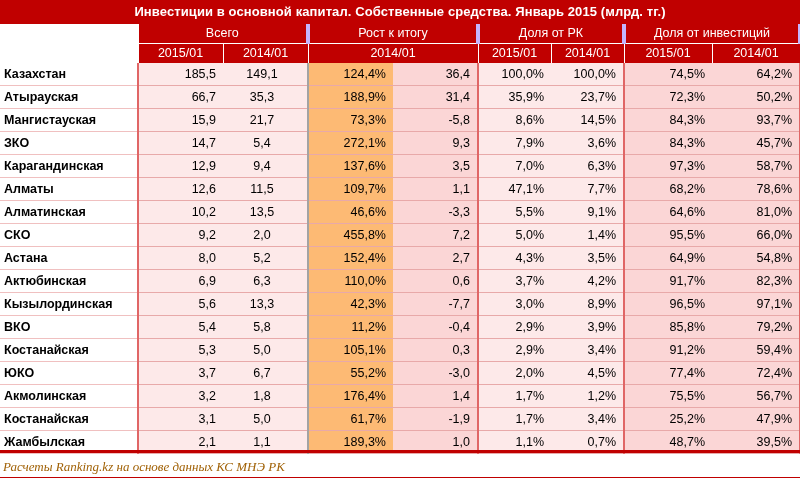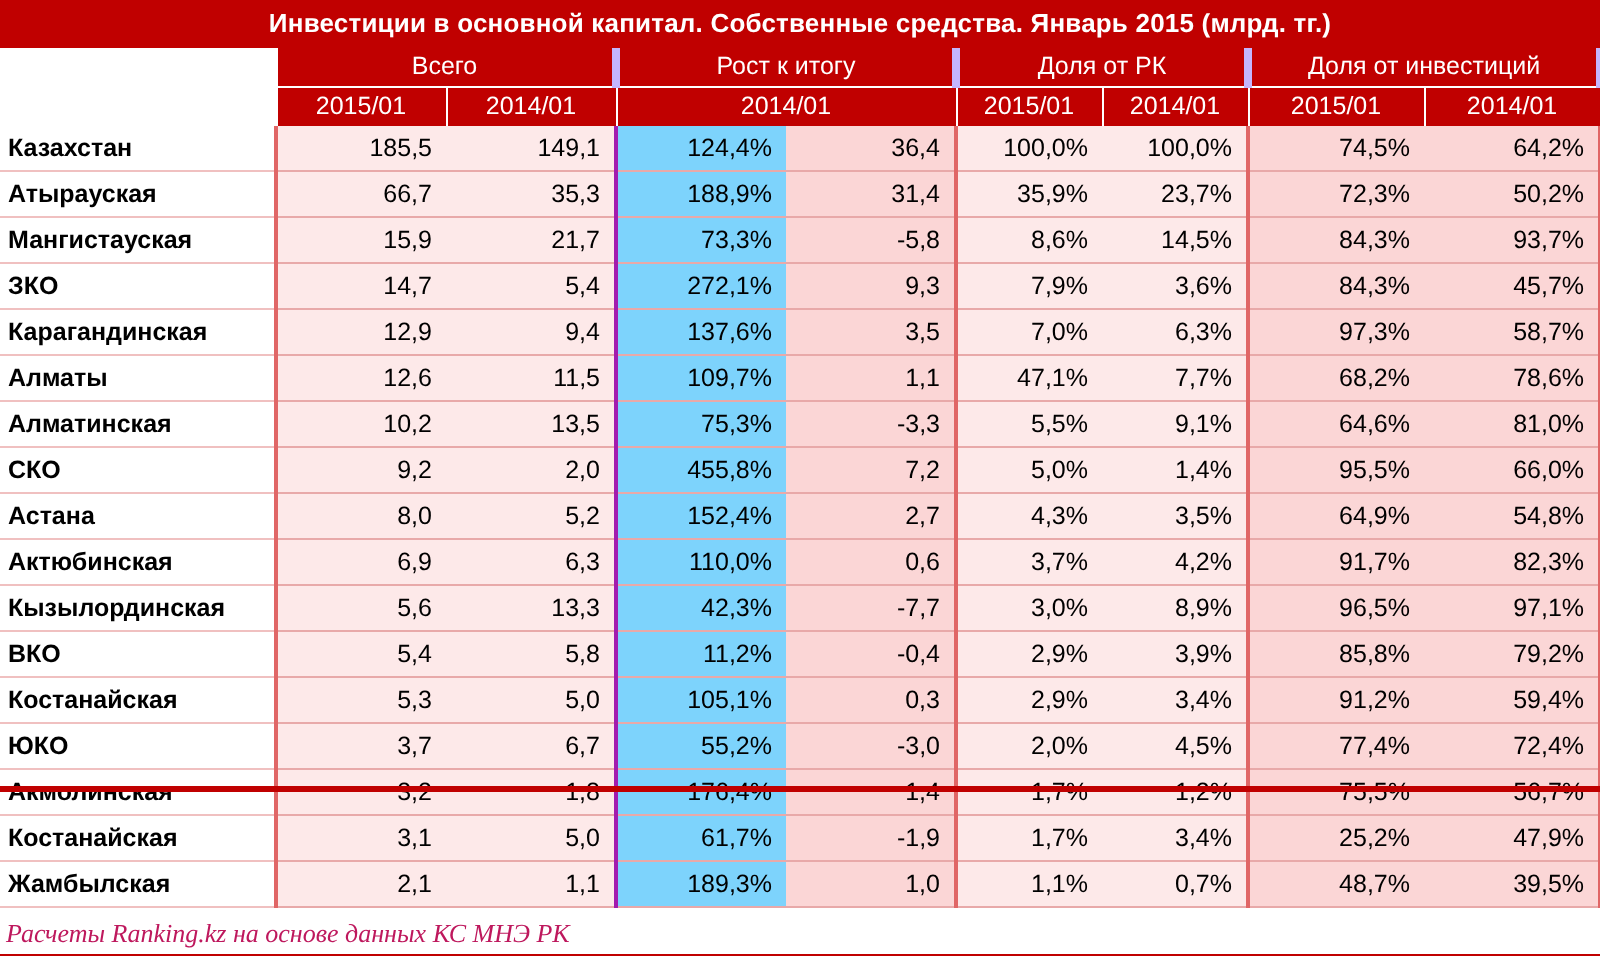--- a/index.html
+++ b/index.html
@@ -8,21 +8,21 @@
     background: #ffffff;
   }
   body {
     width: 800px;
     height: 478px;
     font-family: "Liberation Sans", sans-serif;
     overflow: hidden;
   }
   #wrap {
     width: 800px;
-    height: 396px;
+    height: 453px;
     position: relative;
     background: #ffffff;
   }
   table.grid {
     border-collapse: collapse;
     width: 800px;
     table-layout: fixed;
   }
   .title-row td {
     background: #c00000;
@@ -70,33 +70,33 @@
   }
   tr.data td {
     height: 20px;
     border-bottom: 1px solid #e8a9a9;
   }
   tr.data td.region {
     border-bottom: 1px solid #f0c0c0;
   }
   
   td.c-total-a { border-left: 2px solid #e06666; background: #fde9e9; }
-  td.c-total-b { background: #fde9e9; }
-  td.c-grow-a  { border-left: 2px solid #a21caf; background: #7dd3fc; }
+  td.c-total-b { background: #fde9e9; text-align: center; }
+  td.c-grow-a  { border-left: 2px solid #a3a3a3; background: #fdba74; }
   td.c-grow-b  { background: #fbd6d6; }
   td.c-share-a { border-left: 2px solid #e06666; background: #fde9e9; }
   td.c-share-b { background: #fde9e9; }
   td.c-inv-a   { border-left: 2px solid #e06666; background: #fbd6d6; }
   td.c-inv-b   { background: #fbd6d6; border-right: 2px solid #e06666; }
   tr.data td.region { background: #ffffff; }
   .footer {
     font-family: "Liberation Serif", serif;
     font-style: italic;
     font-size: 13px;
-    color: #be185d;
+    color: #a16207;
     padding: 5px 0 0 3px;
   }
   .footer-rule {
     border-top: 2px solid #c00000;
     margin-top: 2px;
     width: 800px;
   }
   .bottom-line {
     position: absolute;
     left: 0; right: 0; bottom: 0;
@@ -206,21 +206,21 @@
         <td class="num c-grow-b">1,1</td>
         <td class="num c-share-a">47,1%</td>
         <td class="num c-share-b">7,7%</td>
         <td class="num c-inv-a">68,2%</td>
         <td class="num c-inv-b">78,6%</td>
       </tr>
       <tr class="data">
         <td class="region">Алматинская</td>
         <td class="num c-total-a">10,2</td>
         <td class="num c-total-b">13,5</td>
-        <td class="num c-grow-a">75,3%</td>
+        <td class="num c-grow-a">46,6%</td>
         <td class="num c-grow-b">-3,3</td>
         <td class="num c-share-a">5,5%</td>
         <td class="num c-share-b">9,1%</td>
         <td class="num c-inv-a">64,6%</td>
         <td class="num c-inv-b">81,0%</td>
       </tr>
       <tr class="data">
         <td class="region">СКО</td>
         <td class="num c-total-a">9,2</td>
         <td class="num c-total-b">2,0</td>

